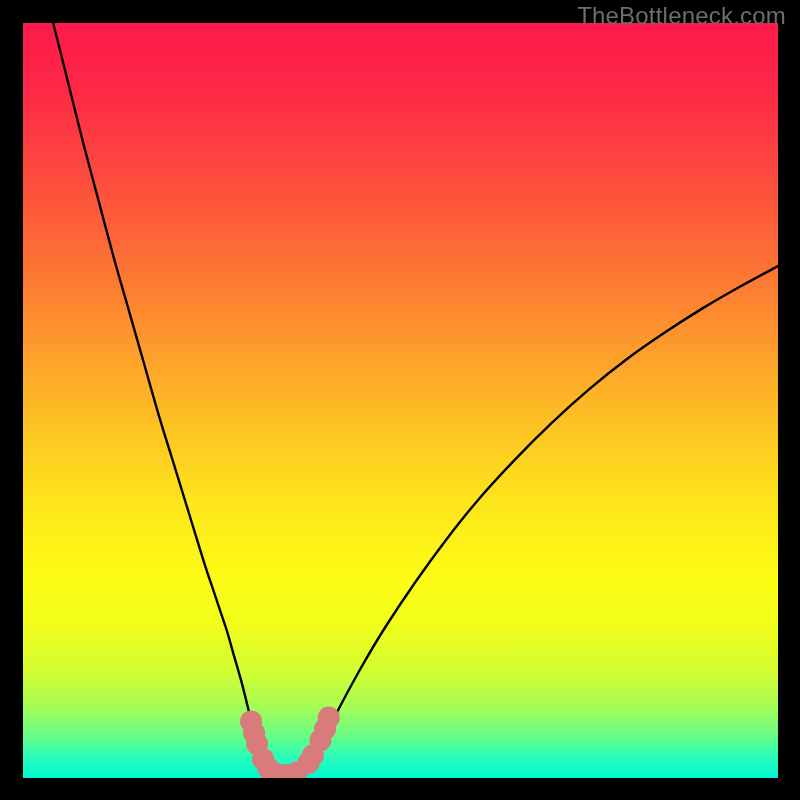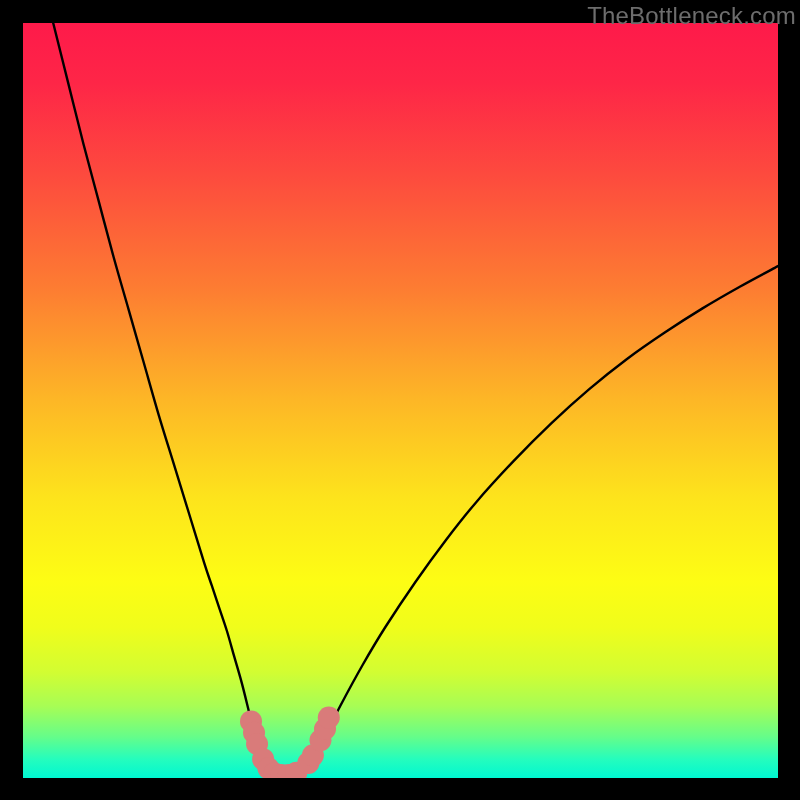--- a/index.html
+++ b/index.html
@@ -23,21 +23,21 @@
     position: absolute;
     left: 23px;
     top: 23px;
     width: 755px;
     height: 755px;
     overflow: hidden;
   }
   .attribution {
     position: absolute;
     top: 2px;
-    right: 4px;
+    right: 14px;
     color: #6d6d6d;
     font-size: 24px;
     font-weight: 500;
     letter-spacing: 0.2px;
     z-index: 5;
   }
   svg {
     display: block;
   }
 </style>

